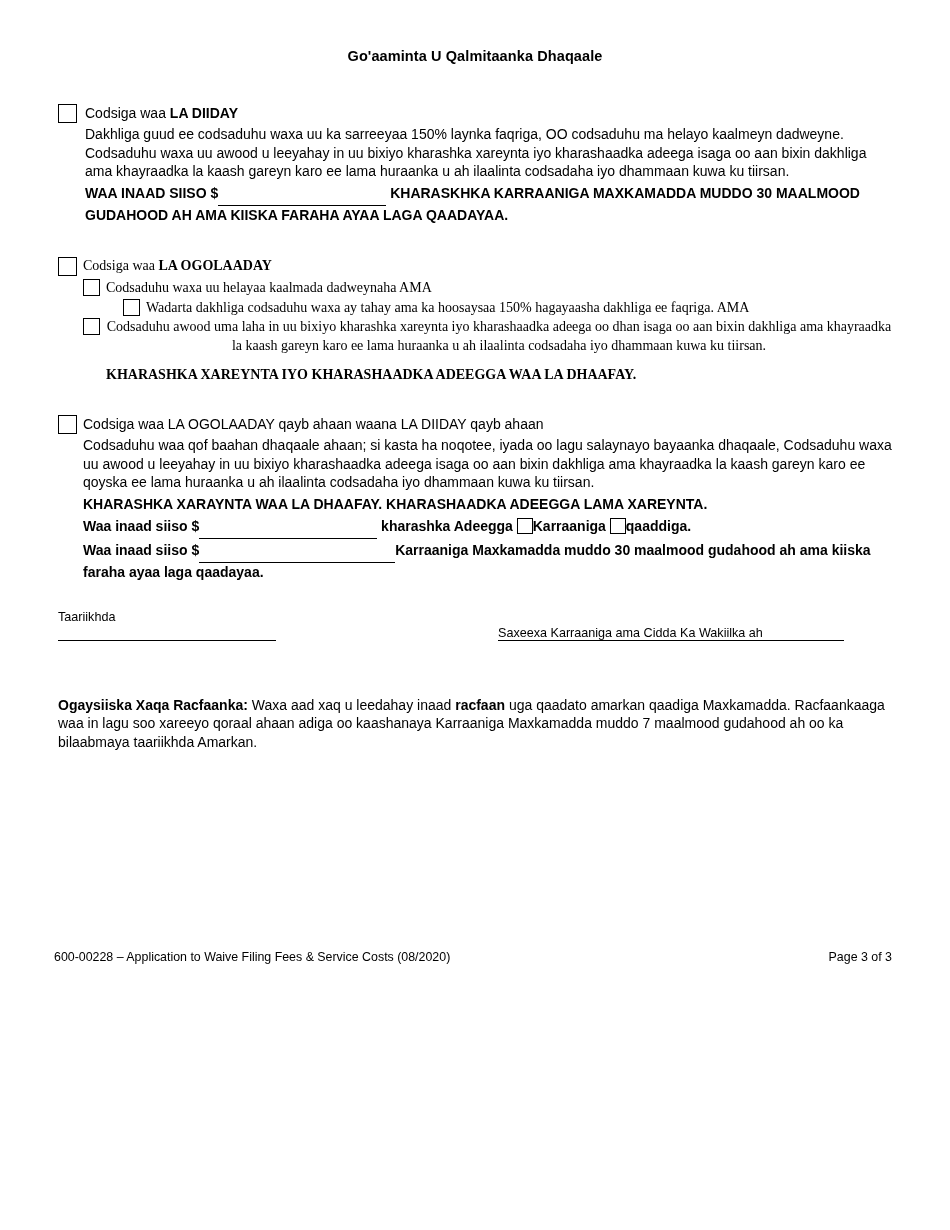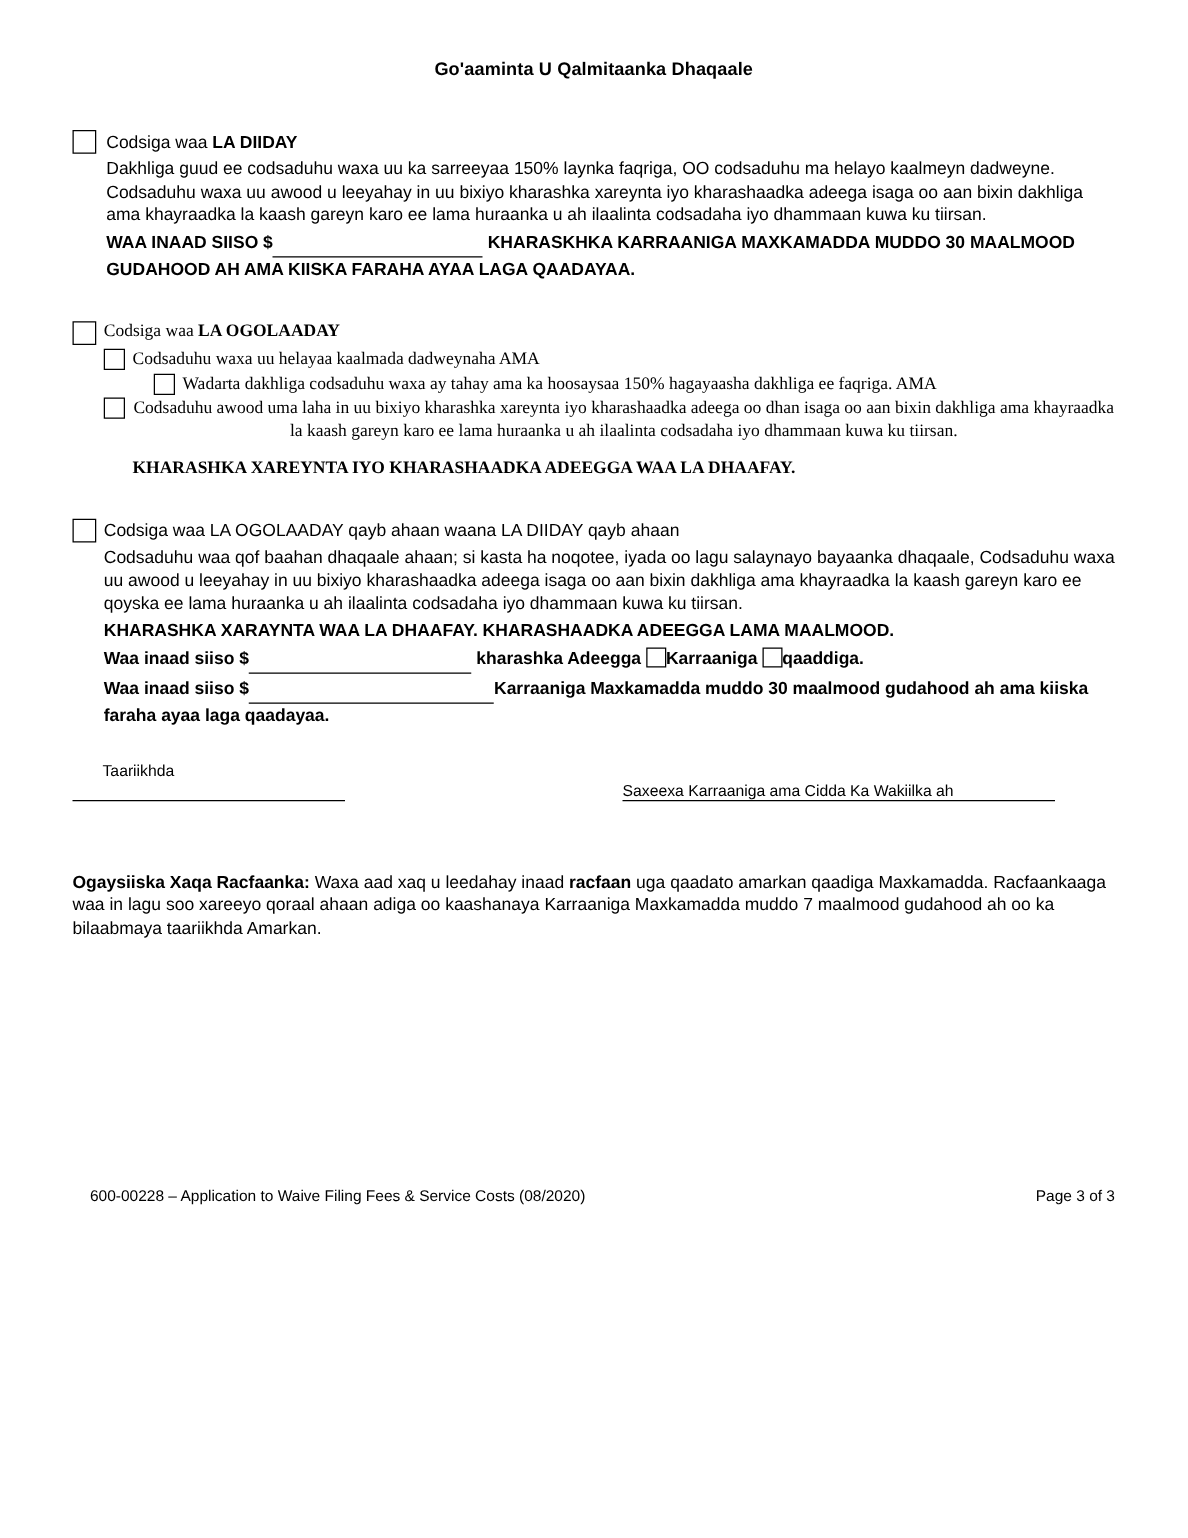--- a/index.html
+++ b/index.html
@@ -93,21 +93,21 @@
     position: absolute;
   }
   .sig-line {
     position: absolute;
     border-bottom: 1.1px solid #000;
   }
 
   
   .footer {
     position: absolute;
-    left: 72px;
+    left: 54px;
     right: 58px;
     bottom: 48px;
     display: flex;
     justify-content: space-between;
     align-items: center;
     font-size: 12.4px;
   }
 </style>
 </head>
 <body>
@@ -159,38 +159,38 @@
       </div>
     </div>
   </div>
 
   <div class="section" style="margin-top:30px;">
     <div class="row">
       <div class="cb"></div>
       <div class="blk-lead body-text" style="margin-left:6px;">
         <div>Codsiga waa LA OGOLAADAY qayb ahaan waana LA DIIDAY qayb ahaan</div>
         <div style="margin-top:2px;">Codsaduhu waa qof baahan dhaqaale ahaan; si kasta ha noqotee, iyada oo lagu salaynayo bayaanka dhaqaale, Codsaduhu waxa uu awood u leeyahay in uu bixiyo kharashaadka adeega isaga oo aan bixin dakhliga ama khayraadka la kaash gareyn karo ee qoyska ee lama huraanka u ah ilaalinta codsadaha iyo dhammaan kuwa ku tiirsan.</div>
-        <div class="b" style="margin-top:3px;">KHARASHKA XARAYNTA WAA LA DHAAFAY. KHARASHAADKA ADEEGGA LAMA MAALMOOD.</div>
+        <div class="b" style="margin-top:3px;">KHARASHKA XARAYNTA WAA LA DHAAFAY. KHARASHAADKA ADEEGGA LAMA XAREYNTA.</div>
 
         <div class="b" style="margin-top:3px;">
           <span>Waa inaad siiso $</span><span class="underline-fill" style="width:178px;">&nbsp;</span>
           <span>kharashka Adeegga</span>
           <span class="cb-inline"></span><span>Karraaniga</span>
           <span class="cb-inline"></span><span>qaaddiga.</span>
         </div>
 
         <div class="b" style="margin-top:2px;">
           <span>Waa inaad siiso $</span><span class="underline-fill" style="width:196px;">&nbsp;</span><span>Karraaniga Maxkamadda muddo 30 maalmood gudahood ah ama kiiska faraha ayaa laga qaadayaa.</span>
         </div>
       </div>
     </div>
   </div>
 
   <div class="sig-area" style="margin-top:28px;">
-    <div class="sig-label" style="left:0px; top:0px;margin-left:24px;">Taariikhda</div>
+    <div class="sig-label" style="left:0px; top:0px;">Taariikhda</div>
     <div class="sig-line" style="left:0px; top:30px; width:218px;"></div>
 
     <div class="sig-label" style="left:440px; top:16px;">Saxeexa Karraaniga ama Cidda Ka Wakiilka ah</div>
     <div class="sig-line" style="left:440px; top:30px; width:346px;"></div>
   </div>
 
   <div class="body-text" style="margin-top:30px;">
     <span class="b">Ogaysiiska Xaqa Racfaanka:</span><span> Waxa aad xaq u leedahay inaad </span><span class="b">racfaan</span><span> uga qaadato amarkan qaadiga Maxkamadda. Racfaankaaga waa in lagu soo xareeyo qoraal ahaan adiga oo kaashanaya Karraaniga Maxkamadda muddo 7 maalmood gudahood ah oo ka bilaabmaya taariikhda Amarkan.</span>
   </div>
 

